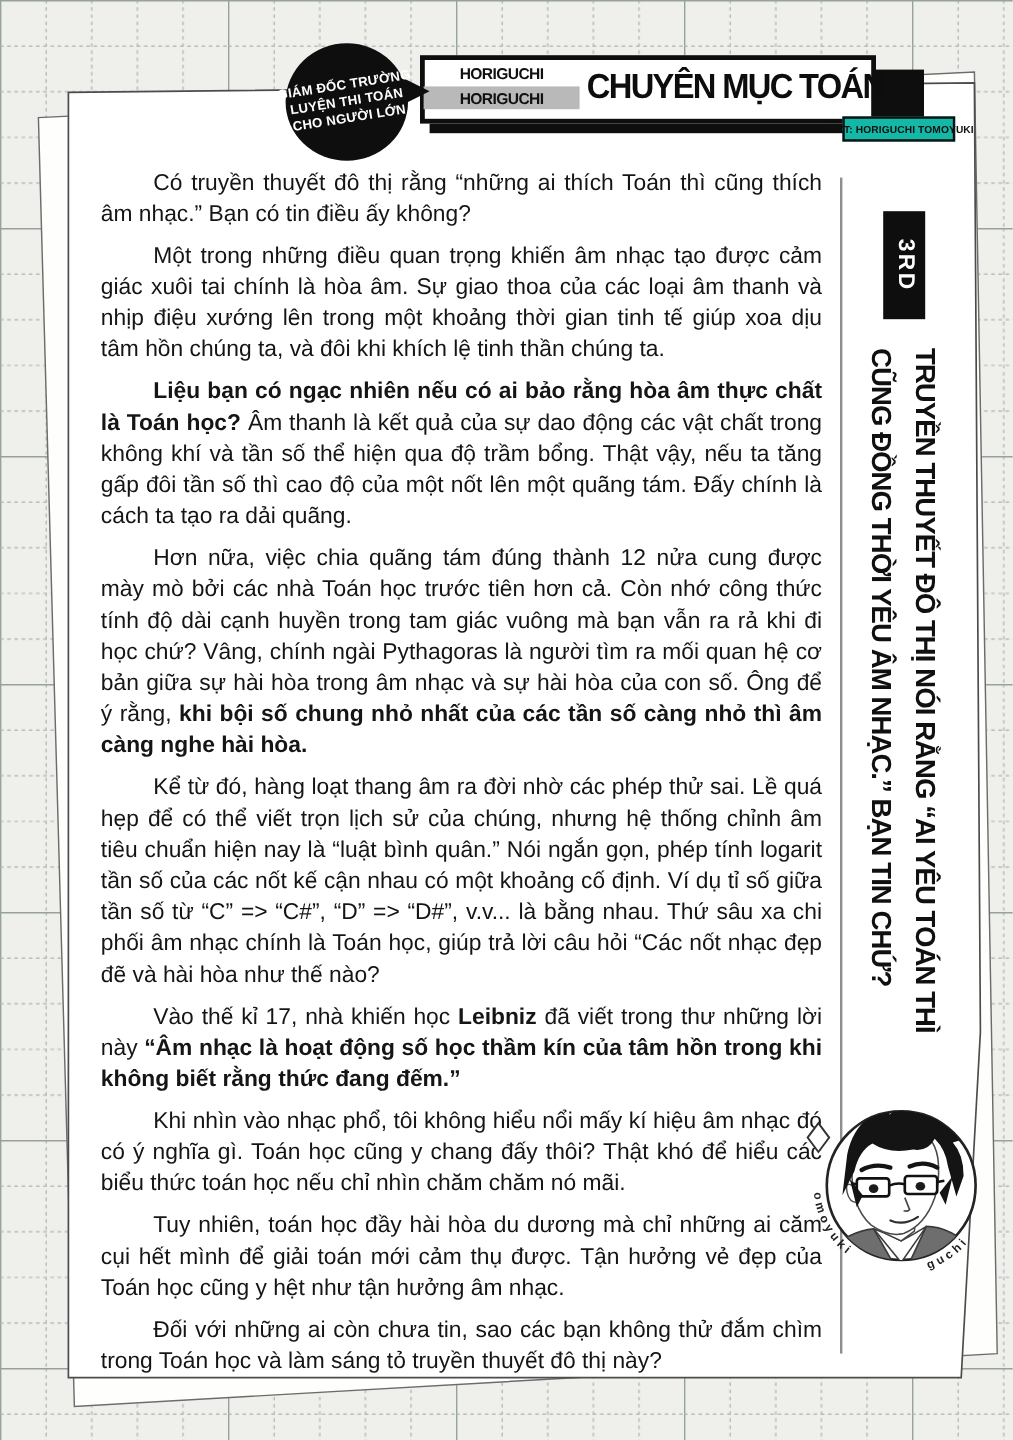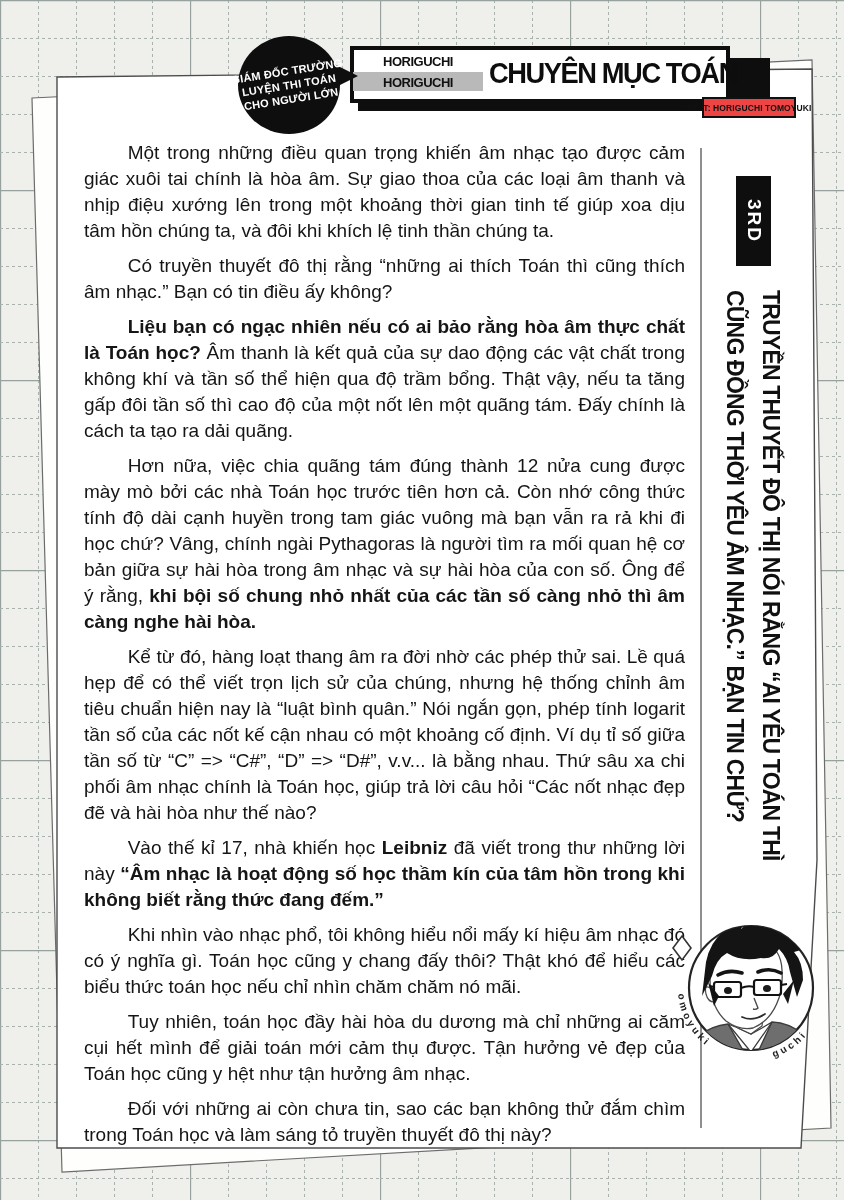--- a/index.html
+++ b/index.html
@@ -35,21 +35,21 @@
   .grayband{left:353px;top:72px;width:130px;height:19px;background:#b9b9b9;z-index:22;}
   .author-name{
     left:352px;top:51px;width:132px;text-align:center;z-index:23;color:#101010;
     font-weight:800;font-size:13px;line-height:21px;letter-spacing:-.5px;white-space:nowrap;
   }
   .column-title{
     left:489px;top:57px;z-index:23;color:#0d0d0d;font-weight:800;font-size:29px;
     letter-spacing:-1.5px;white-space:nowrap;transform:scaleX(.94);transform-origin:0 0;
   }
   .credit-badge{
-    left:702px;top:97px;width:94px;height:21px;background:#ef4444;border:2px solid #101010;
+    left:702px;top:97px;width:94px;height:21px;background:#14b8a6;border:2px solid #101010;
     box-sizing:border-box;z-index:24;display:flex;align-items:center;justify-content:center;
     font-size:8.5px;font-weight:bold;letter-spacing:.1px;color:#101010;white-space:nowrap;
   }
   
   .divider{left:700px;top:148px;width:2px;height:980px;background:#8f8f8f;z-index:10;}
   .issue-badge{
     left:736px;top:176px;width:35px;height:90px;background:#0e0e0e;z-index:12;
     display:flex;align-items:center;justify-content:center;
   }
   .issue-badge span{
@@ -116,22 +116,22 @@
 <div class="abs divider"></div>
 <div class="abs issue-badge">
   <span>3RD</span>
 </div>
 <div class="abs vertical-title">
   <div class="vline">TRUYỀN THUYẾT ĐÔ THỊ NÓI RẰNG “AI YÊU TOÁN THÌ</div>
   <div class="vline">CŨNG ĐỒNG THỜI YÊU ÂM NHẠC.” BẠN TIN CHỨ?</div>
 </div>
 
 <div class="abs article">
+    <p><span>Có truyền thuyết đô thị rằng “những ai thích Toán thì cũng thích âm nhạc.” Bạn có tin điều ấy không?</span></p>
     <p><span>Một trong những điều quan trọng khiến âm nhạc tạo được cảm giác xuôi tai chính là hòa âm. Sự giao thoa của các loại âm thanh và nhịp điệu xướng lên trong một khoảng thời gian tinh tế giúp xoa dịu tâm hồn chúng ta, và đôi khi khích lệ tinh thần chúng ta.</span></p>
-    <p><span>Có truyền thuyết đô thị rằng “những ai thích Toán thì cũng thích âm nhạc.” Bạn có tin điều ấy không?</span></p>
     <p><span class="b">Liệu bạn có ngạc nhiên nếu có ai bảo rằng hòa âm thực chất là Toán học?</span><span> Âm thanh là kết quả của sự dao động các vật chất trong không khí và tần số thể hiện qua độ trầm bổng. Thật vậy, nếu ta tăng gấp đôi tần số thì cao độ của một nốt lên một quãng tám. Đấy chính là cách ta tạo ra dải quãng.</span></p>
     <p><span>Hơn nữa, việc chia quãng tám đúng thành 12 nửa cung được mày mò bởi các nhà Toán học trước tiên hơn cả. Còn nhớ công thức tính độ dài cạnh huyền trong tam giác vuông mà bạn vẫn ra rả khi đi học chứ? Vâng, chính ngài Pythagoras là người tìm ra mối quan hệ cơ bản giữa sự hài hòa trong âm nhạc và sự hài hòa của con số. Ông để ý rằng, </span><span class="b">khi bội số chung nhỏ nhất của các tần số càng nhỏ thì âm càng nghe hài hòa.</span></p>
     <p><span>Kể từ đó, hàng loạt thang âm ra đời nhờ các phép thử sai. Lề quá hẹp để có thể viết trọn lịch sử của chúng, nhưng hệ thống chỉnh âm tiêu chuẩn hiện nay là “luật bình quân.” Nói ngắn gọn, phép tính logarit tần số của các nốt kế cận nhau có một khoảng cố định. Ví dụ tỉ số giữa tần số từ “C” =&gt; “C#”, “D” =&gt; “D#”, v.v... là bằng nhau. Thứ sâu xa chi phối âm nhạc chính là Toán học, giúp trả lời câu hỏi “Các nốt nhạc đẹp đẽ và hài hòa như thế nào?</span></p>
     <p><span>Vào thế kỉ 17, nhà khiến học </span><span class="b">Leibniz</span><span> đã viết trong thư những lời này </span><span class="b">“Âm nhạc là hoạt động số học thầm kín của tâm hồn trong khi không biết rằng thức đang đếm.”</span></p>
     <p><span>Khi nhìn vào nhạc phổ, tôi không hiểu nổi mấy kí hiệu âm nhạc đó có ý nghĩa gì. Toán học cũng y chang đấy thôi? Thật khó để hiểu các biểu thức toán học nếu chỉ nhìn chăm chăm nó mãi.</span></p>
     <p><span>Tuy nhiên, toán học đầy hài hòa du dương mà chỉ những ai căm cụi hết mình để giải toán mới cảm thụ được. Tận hưởng vẻ đẹp của Toán học cũng y hệt như tận hưởng âm nhạc.</span></p>
     <p><span>Đối với những ai còn chưa tin, sao các bạn không thử đắm chìm trong Toán học và làm sáng tỏ truyền thuyết đô thị này?</span></p>
   </div>
 
 <svg class="abs portrait" width="170" height="180" viewBox="0 0 170 180">

